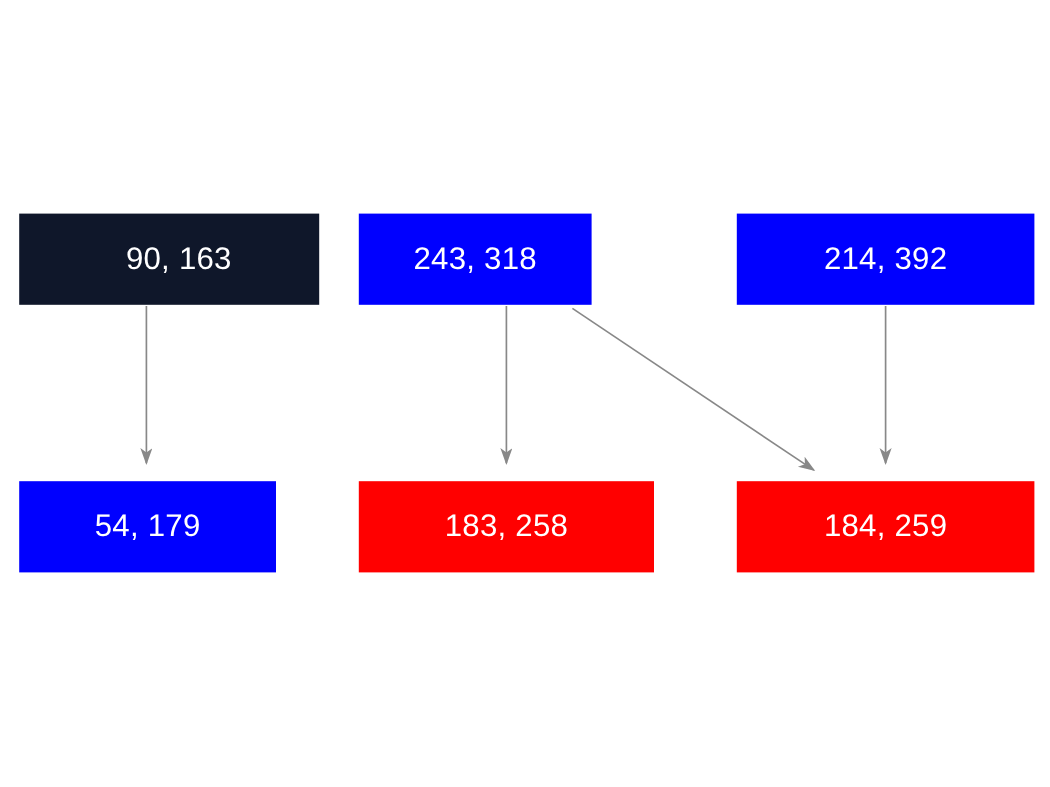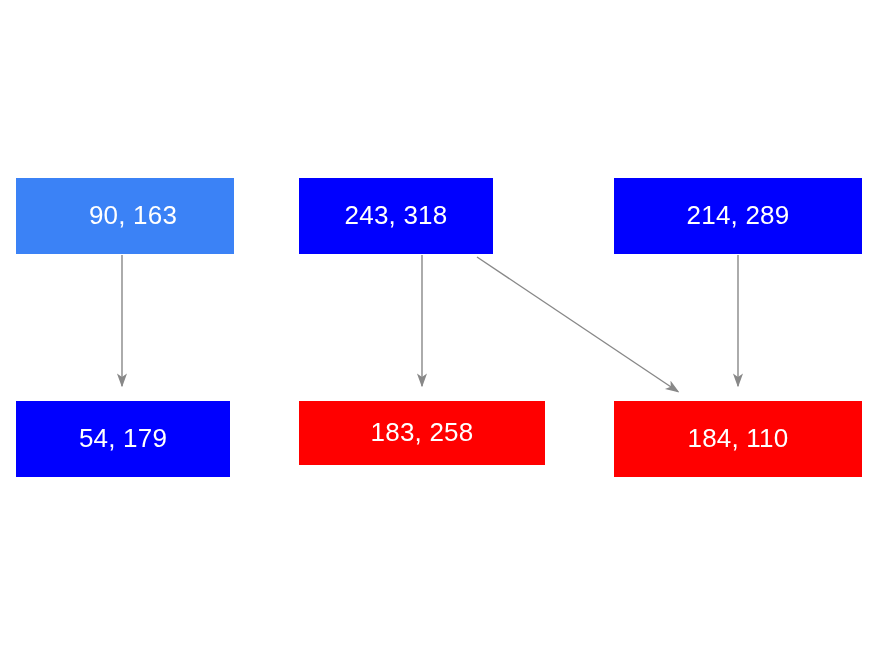--- a/index.html
+++ b/index.html
@@ -57,33 +57,33 @@
     </defs>
     <g id="edges-group">
         <line x1="122" y1="255" x2="122" y2="386" stroke="#888888" stroke-width="1.4" marker-end="url(#arrowhead)"></line>
         <line x1="422" y1="255" x2="422" y2="386" stroke="#888888" stroke-width="1.4" marker-end="url(#arrowhead)"></line>
         <line x1="477" y1="257" x2="678.1990480055695" y2="391.7654000792022" stroke="#888888" stroke-width="1.4" marker-end="url(#arrowhead)"></line>
         <line x1="738" y1="255" x2="738" y2="386" stroke="#888888" stroke-width="1.4" marker-end="url(#arrowhead)"></line>
       </g>
   </svg>
 
   <div id="nodes-group">
-      <div class="node" style="left: 16px; top: 178px; width: 218px; height: 76px; background: #3b82f6; color: rgb(255, 255, 255); padding-left: 16px;">
+      <div class="node" style="left: 16px; top: 178px; width: 250px; height: 76px; background: #0f172a; color: rgb(255, 255, 255); padding-left: 16px;">
         <span class="node-label">90, 163</span>
       </div>
       <div class="node" style="left: 299px; top: 178px; width: 194px; height: 76px; background: rgb(0, 0, 255); color: rgb(255, 255, 255);">
         <span class="node-label">243, 318</span>
       </div>
       <div class="node" style="left: 614px; top: 178px; width: 248px; height: 76px; background: rgb(0, 0, 255); color: rgb(255, 255, 255);">
-        <span class="node-label">214, 289</span>
+        <span class="node-label">214, 392</span>
       </div>
       <div class="node" style="left: 16px; top: 401px; width: 214px; height: 76px; background: rgb(0, 0, 255); color: rgb(255, 255, 255);">
         <span class="node-label">54, 179</span>
       </div>
-      <div class="node" style="left: 299px; top: 401px; width: 246px; height: 64px; background: rgb(255, 0, 0); color: rgb(255, 255, 255);">
+      <div class="node" style="left: 299px; top: 401px; width: 246px; height: 76px; background: rgb(255, 0, 0); color: rgb(255, 255, 255);">
         <span class="node-label">183, 258</span>
       </div>
       <div class="node" style="left: 614px; top: 401px; width: 248px; height: 76px; background: rgb(255, 0, 0); color: rgb(255, 255, 255);">
-        <span class="node-label">184, 110</span>
+        <span class="node-label">184, 259</span>
       </div>
     </div>
 
 </div>
 
 </body></html>

